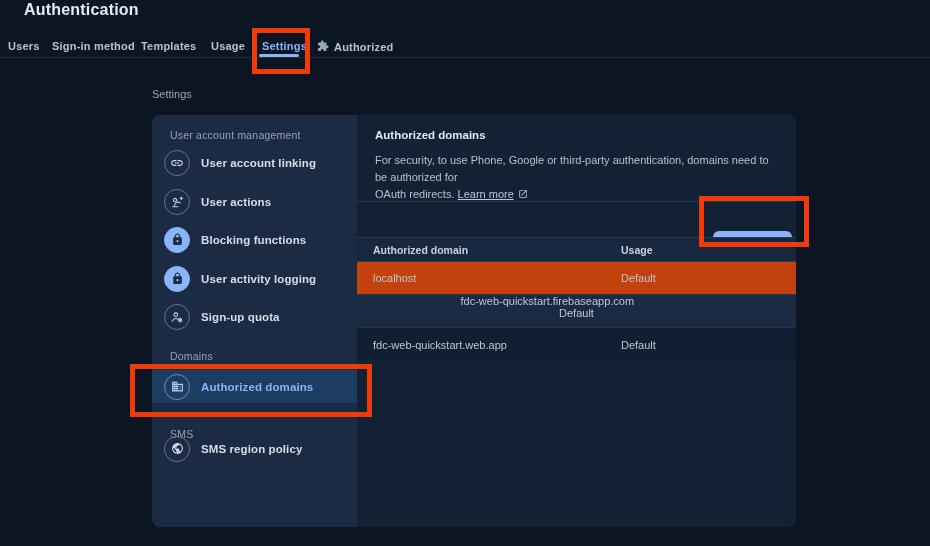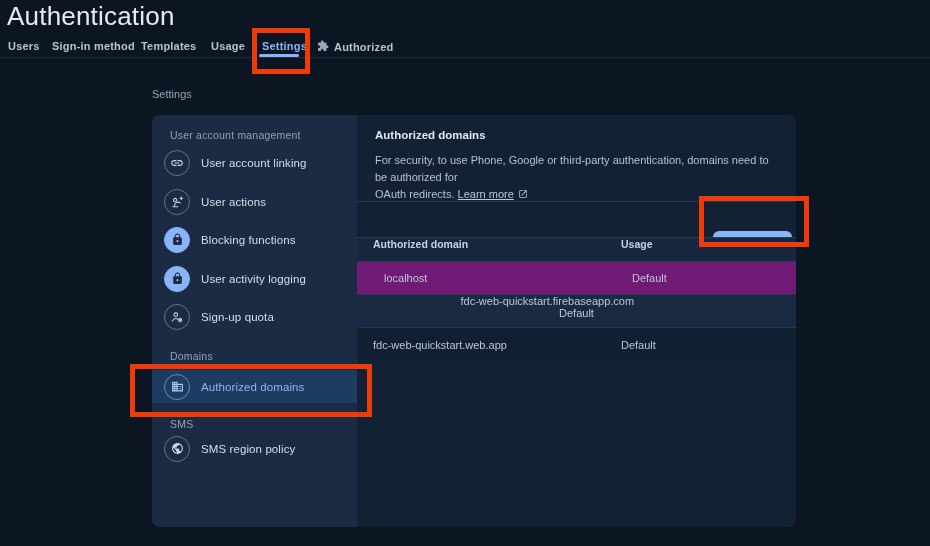--- a/index.html
+++ b/index.html
@@ -1,62 +1,62 @@
 <!DOCTYPE html>
 <html><head>
 <meta charset="utf-8">
 <style>
   html,body{margin:0;padding:0;background:#0c1623;}
   .stage{position:relative;width:930px;height:546px;background:#0c1623;overflow:hidden;
          font-family:"Liberation Sans",sans-serif;-webkit-font-smoothing:antialiased;}
 
   
-  .page-title{position:absolute;left:7px;top:1px;font-size:26px;font-weight:400;color:#e4e9f2;letter-spacing:.2px;}
+  .page-title{position:absolute;left:24px;top:1px;font-size:16px;font-weight:700;color:#e4e9f2;letter-spacing:.2px;}
   .tab{position:absolute;top:40px;font-size:11px;font-weight:700;color:#b7c2d0;letter-spacing:.2px;cursor:default;}
   .tab.active{color:#8ab4f8;}
   .tab-ext{display:flex;align-items:center;gap:5px;}
   .tab-underline{position:absolute;left:259px;top:54px;width:40px;height:3px;border-radius:3px;background:#8ab4f8;}
   .tabbar-divider{position:absolute;left:0;top:57px;width:930px;height:1px;background:#222d3e;}
 
   
   .settings-label{position:absolute;left:152px;top:88px;font-size:11px;color:#98a3b3;}
 
   .card{position:absolute;left:152px;top:115px;width:644px;height:412px;border-radius:8px;overflow:hidden;}
   .side{position:absolute;left:0;top:0;bottom:0;width:205px;background:#1c2b44;}
   .main{position:absolute;left:205px;top:0;bottom:0;right:0;background:#122134;}
 
   .sec-header{position:absolute;left:18px;font-size:10.5px;color:#94a0b0;letter-spacing:.2px;}
   .side-item{position:absolute;left:0;width:100%;height:39px;display:flex;align-items:center;gap:11px;
              padding-left:12px;box-sizing:border-box;cursor:default;}
-  .side-item .lbl{font-size:11.5px;font-weight:400;color:#d6dde6;letter-spacing:.1px;}
+  .side-item .lbl{font-size:11.5px;font-weight:700;color:#d6dde6;letter-spacing:.1px;}
   .side-item.selected{background:#1d3c62;height:33px;}
   .side-item.selected .lbl{color:#8ab4f8;}
   .circ{width:26px;height:26px;border-radius:50%;border:1px solid #64738a;box-sizing:border-box;
         display:flex;align-items:center;justify-content:center;color:#ccd5e1;flex:0 0 auto;}
   .circ.filled{background:#8ab4f8;border-color:#8ab4f8;color:#1c2b43;}
   .circ.sel{color:#aecbfa;border-color:#758aa8;}
   .circ svg{display:block;}
 
   
   .m-heading{position:absolute;left:18px;top:14px;font-size:11.5px;font-weight:700;color:#e2e7ee;}
   .m-desc{position:absolute;left:18px;top:37px;font-size:11px;line-height:17px;color:#b6c1cf;width:404px;}
   .learn-more{color:#bac8dd;text-decoration:underline;cursor:pointer;text-align:center;}
   .ext-ico{display:inline-block;vertical-align:-1px;margin-left:4px;color:#bac8dd;}
   .m-divider{position:absolute;left:0;top:86px;width:100%;height:1px;background:#2a3a53;}
   .add-btn{position:absolute;top:92px;left:356px;width:79px;height:28px;background:#8ab4f8;color:#1d2c44;
            font-family:"Liberation Sans",sans-serif;font-size:11px;font-weight:700;border:none;border-radius:6px;
            display:flex;align-items:center;justify-content:center;cursor:pointer;margin-top:24px;}
   .thead{position:absolute;left:0;top:122px;width:100%;height:25px;background:#182740;
          border-top:1px solid #2b3b54;border-bottom:1px solid #2b3b54;box-sizing:border-box;
-         display:flex;align-items:flex-start;font-size:10.5px;font-weight:700;color:#c8d1dd;}
+         display:flex;align-items:center;font-size:10.5px;font-weight:700;color:#c8d1dd;}
   .trow{position:absolute;left:0;width:100%;height:33px;display:flex;align-items:center;
         font-size:11px;color:#bcc6d4;box-sizing:border-box;}
   .c1{padding-left:16px;width:264px;box-sizing:border-box;overflow:hidden;white-space:nowrap;}
   .c2{flex:1;}
-  .row-a{top:147px;background:#701a75;border-bottom:1px solid #26364e;padding-left:11px;}
+  .row-a{top:147px;background:#c2410c;border-bottom:1px solid #26364e;}
   .row-b{top:180px;background:#1a2a43;border-bottom:1px solid #26364e;flex-direction:column;}
   .row-c{top:213px;background:#111f33;}
 
   
   .anno{position:absolute;border:5px solid #ef3b09;box-sizing:border-box;z-index:10;pointer-events:none;}
   .anno-settings{left:252px;top:28px;width:58px;height:46px;}
   .anno-add{left:699px;top:196px;width:110px;height:51px;}
   .anno-domains{left:130px;top:364px;width:242px;height:53px;}
 </style>
 </head>
@@ -145,21 +145,21 @@
 
       <div class="side-item selected" style="top:255px">
         <span class="circ sel">
           <svg width="13" height="13" viewBox="0 0 24 24" fill="currentColor">
               <path d="M12 7V3H2v18h20V7H12zM6 19H4v-2h2v2zm0-4H4v-2h2v2zm0-4H4V9h2v2zm0-4H4V5h2v2zm4 12H8v-2h2v2zm0-4H8v-2h2v2zm0-4H8V9h2v2zm0-4H8V5h2v2zm10 12h-8v-2h2v-2h-2v-2h2v-2h-2V9h8v10zm-2-8h-2v2h2v-2zm0 4h-2v2h2v-2z"></path>
             </svg>
         </span>
         <span class="lbl">Authorized domains</span>
       </div>
 
-      <div class="sec-header" style="top:303px">SMS</div>
+      <div class="sec-header" style="top:313px">SMS</div>
 
       <div class="side-item" style="top:314px">
         <span class="circ">
           <svg width="13" height="13" viewBox="0 0 24 24" fill="currentColor">
               <path d="M12 2C6.48 2 2 6.48 2 12s4.48 10 10 10 10-4.48 10-10S17.52 2 12 2zm-1 17.93c-3.95-.49-7-3.85-7-7.93 0-.62.08-1.21.21-1.79L9 15v1c0 1.1.9 2 2 2v1.93zm6.9-2.54c-.26-.81-1-1.39-1.9-1.39h-1v-3c0-.55-.45-1-1-1H8v-2h2c.55 0 1-.45 1-1V7h2c1.1 0 2-.9 2-2v-.41c2.93 1.19 5 4.06 5 7.41 0 2.08-.8 3.97-2.1 5.39z"></path>
             </svg>
         </span>
         <span class="lbl">SMS region policy</span>
       </div>
     </div>

